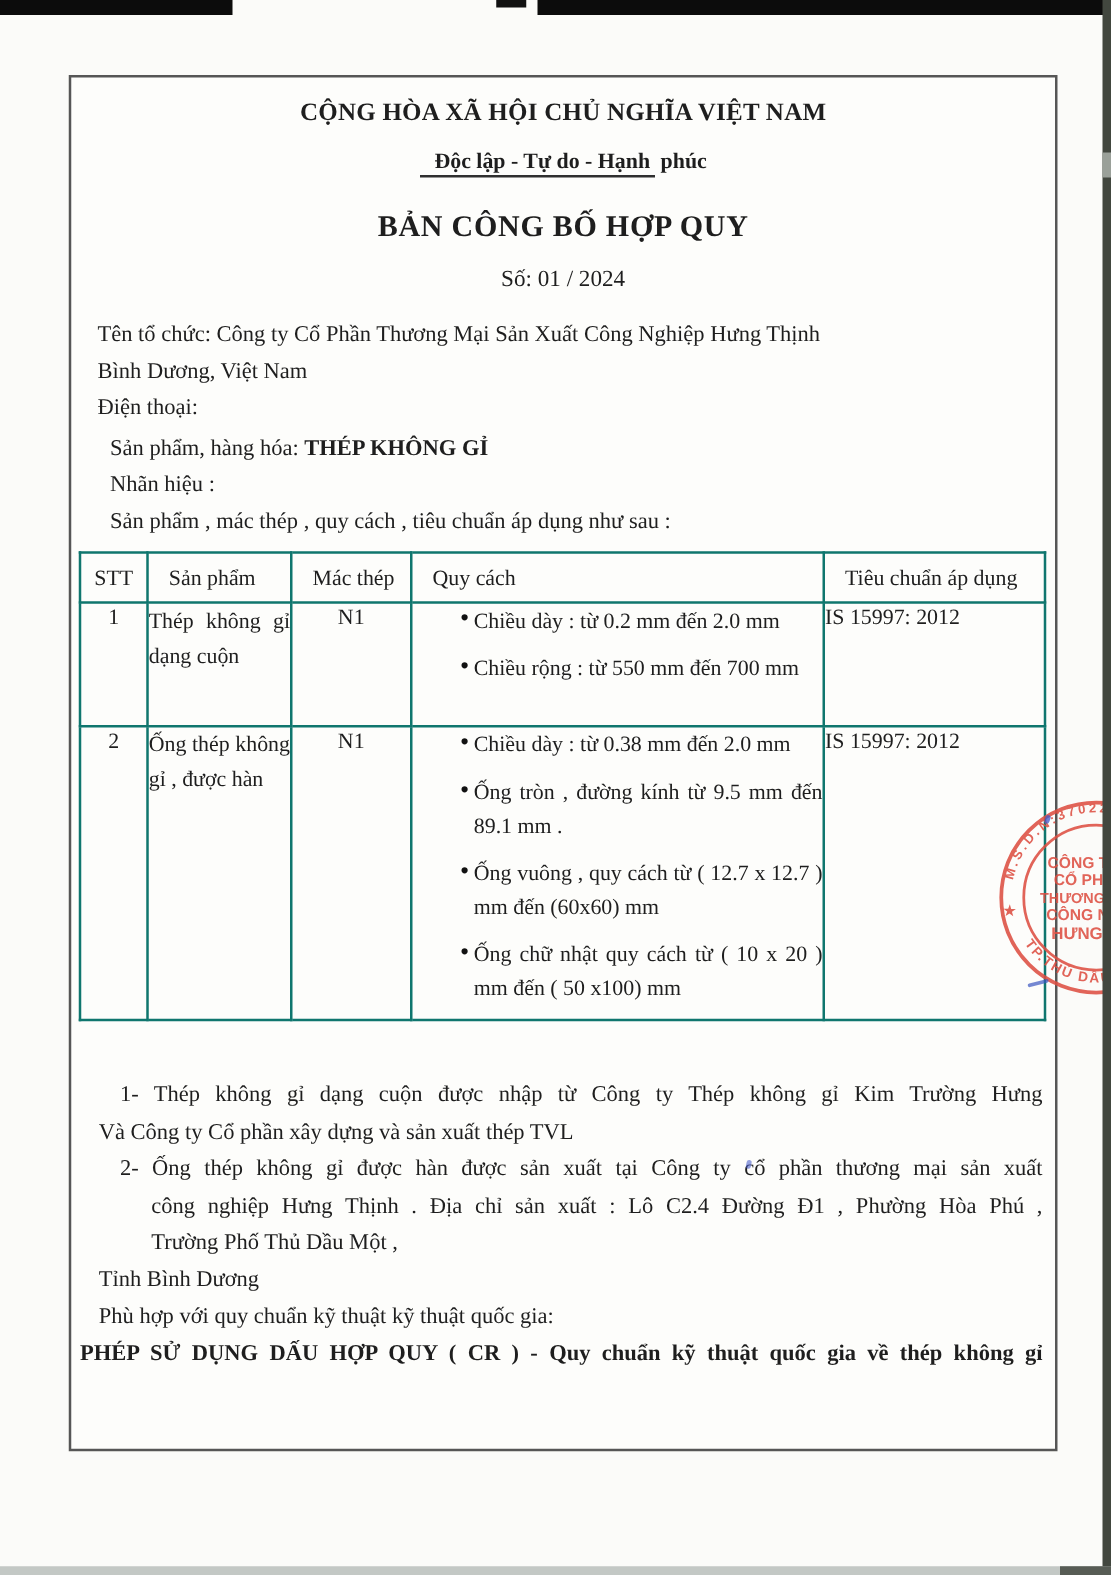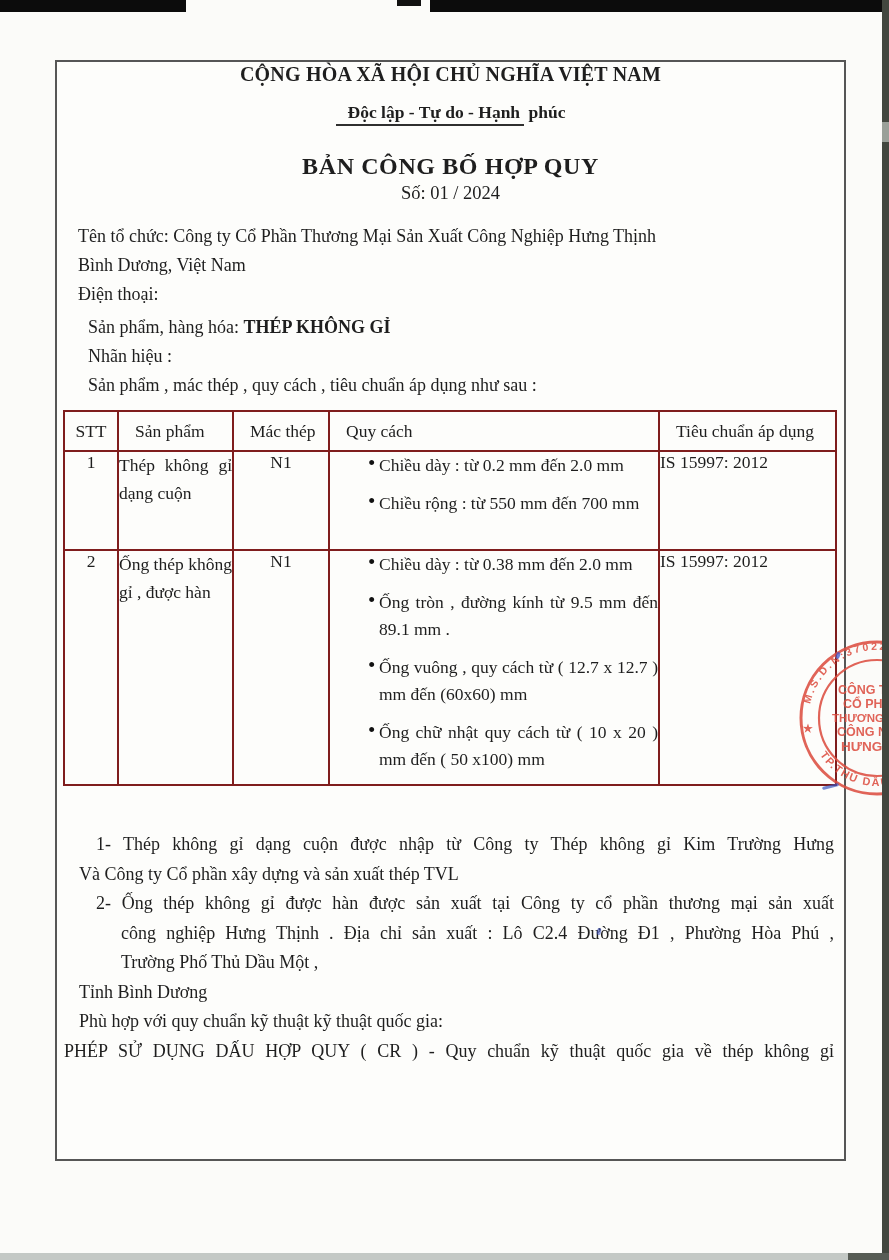--- a/index.html
+++ b/index.html
@@ -22,39 +22,39 @@
   .speck1{left:836px;top:652px;width:4px;height:7px;background:#4056c8;opacity:.75;transform:rotate(20deg);}
   .speck2{left:822px;top:785px;width:17px;height:3px;background:#3a55c0;opacity:.7;transform:rotate(-14deg);}
   .speck3{left:597px;top:928px;width:4px;height:7px;background:#4056c8;opacity:.55;transform:rotate(12deg);}
 
   
   .sheet{
     position:absolute;left:55px;top:60px;width:791px;height:1101px;
     border:2px solid #565656;box-sizing:border-box;background:#fdfdfb;z-index:5;
   }
   .center{text-align:center;}
-  .nat-header{margin-top:0;font-size:20px;font-weight:bold;letter-spacing:.2px;line-height:24px;}
+  .nat-header{margin-top:16px;font-size:20px;font-weight:bold;letter-spacing:.2px;line-height:24px;}
   .motto{margin-top:14px;font-size:17.5px;font-weight:bold;line-height:24px;}
   .motto .ul{border-bottom:2px solid #2f2f2f;padding:0 4px 2px 12px;}
   .doc-title{margin-top:28px;font-size:24px;font-weight:bold;letter-spacing:.6px;line-height:28px;}
-  .doc-no{margin-top:1px;font-size:18.5px;line-height:24px;}
+  .doc-no{margin-top:16px;font-size:18.5px;line-height:24px;}
 
   .info{margin-top:17px;font-size:18px;line-height:29px;}
   .iline{margin-left:21px;}
   .iline.indent2{margin-left:31px;}
   .bold{font-weight:bold;}
   .gap-t{margin-top:4px;}
 
   
   table.spec{
     margin:10px 0 0 6px;width:772px;border-collapse:collapse;table-layout:fixed;
     font-size:17.5px;
   }
   table.spec th,table.spec td{
-    border:2px solid #7f1d1d;vertical-align:top;font-weight:normal;
+    border:2px solid #0f766e;vertical-align:top;font-weight:normal;
     padding:0;box-sizing:border-box;
   }
   table.spec th{height:40px;vertical-align:middle;text-align:left;padding-left:16px;}
   table.spec th.c{text-align:center;padding-left:0;}
   td.stt{text-align:center;padding-top:12px;}
   td.sp{padding:12px 10px 0 13px;text-align:justify;line-height:27.5px;}
   td.mac{text-align:center;padding-top:12px;}
   td.tc{padding:13px 4px 0 10px;}
   td.qc{padding:13px 6px 0 0;}
   .qitem{
@@ -66,21 +66,21 @@
   }
   tr.r1{height:99px;}
   tr.r2{height:233px;}
 
   
   .notes{margin-top:44px;font-size:18px;line-height:29.5px;}
   .nline{white-space:nowrap;}
   .pl39{padding-left:39px;}
   .pl22{padding-left:22px;}
   .pl64{padding-left:64px;}
-  .pl7{padding-left:7px;}
+  .pl7{padding-left:7px;font-weight:bold;}
   .jst{text-align:justify;text-align-last:justify;padding-right:10px;}
 
   
   .stamp{position:absolute;left:789px;top:629px;width:100px;height:181px;z-index:20;}
   .stamp svg{display:block;}
 </style>
 </head>
 <body>
 
 <div class="sheet">

